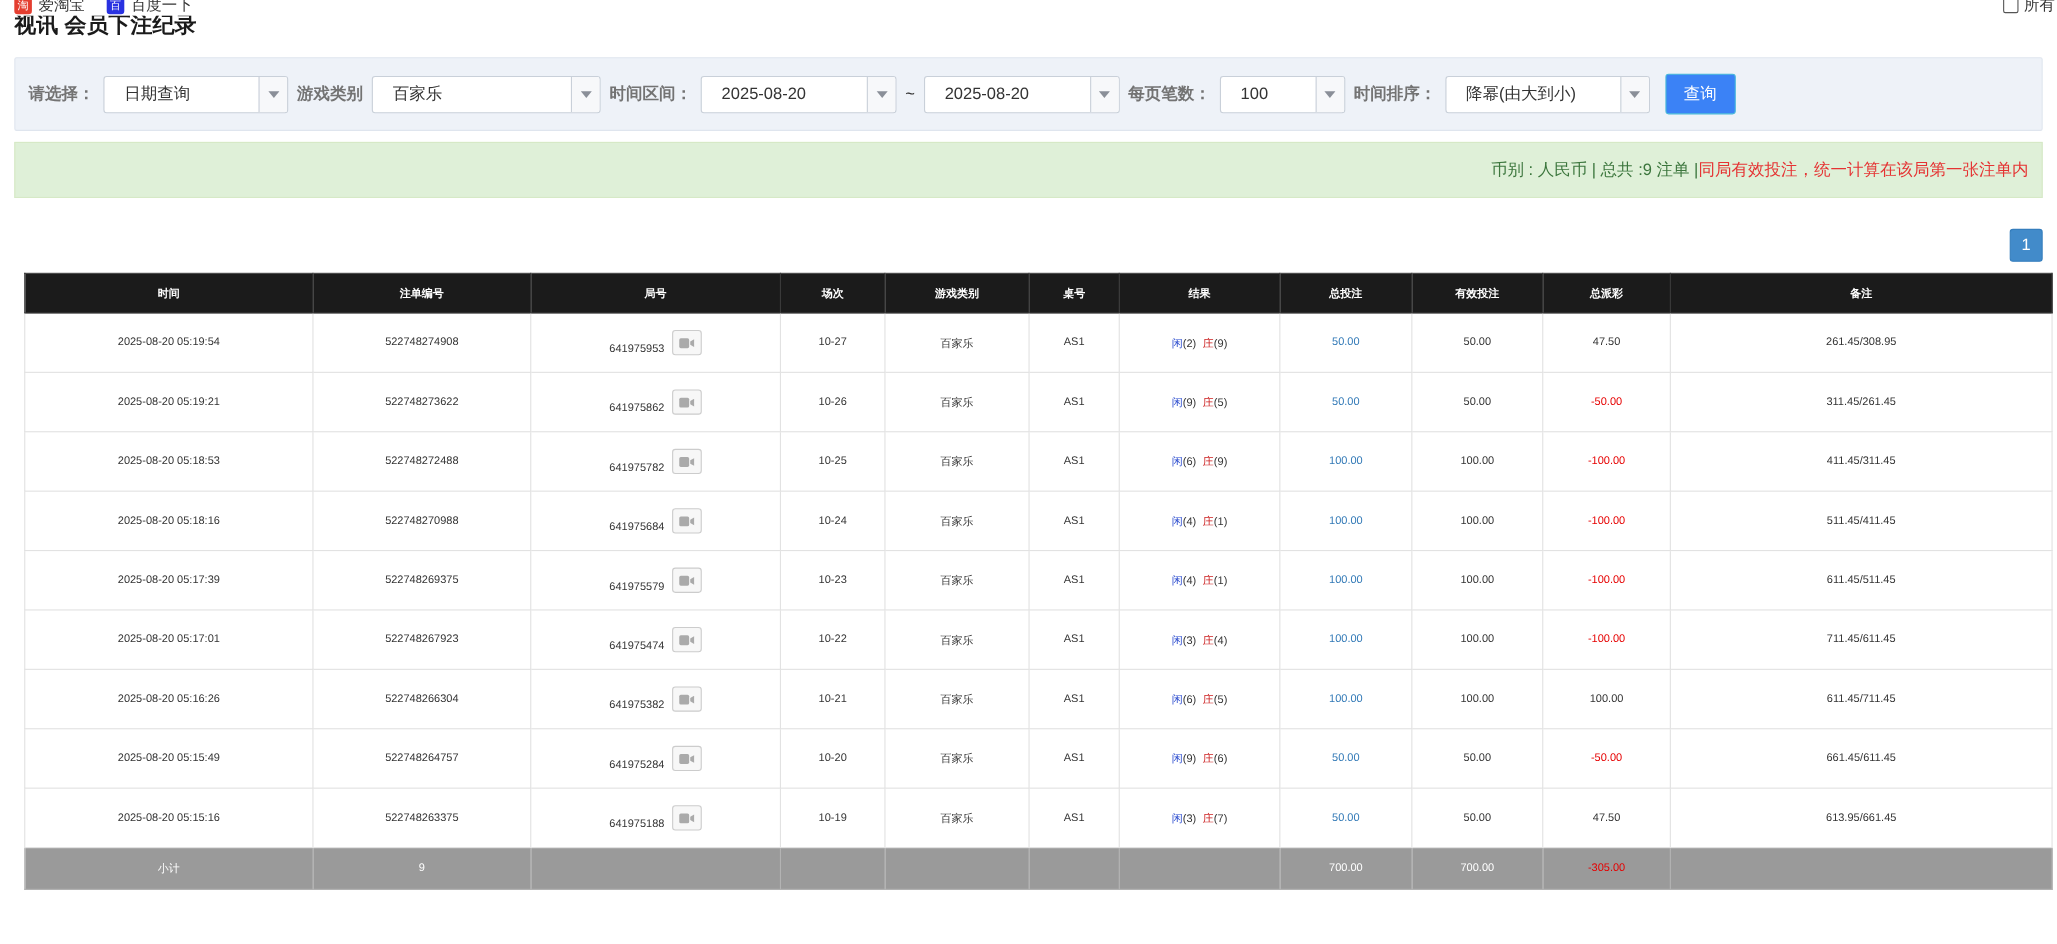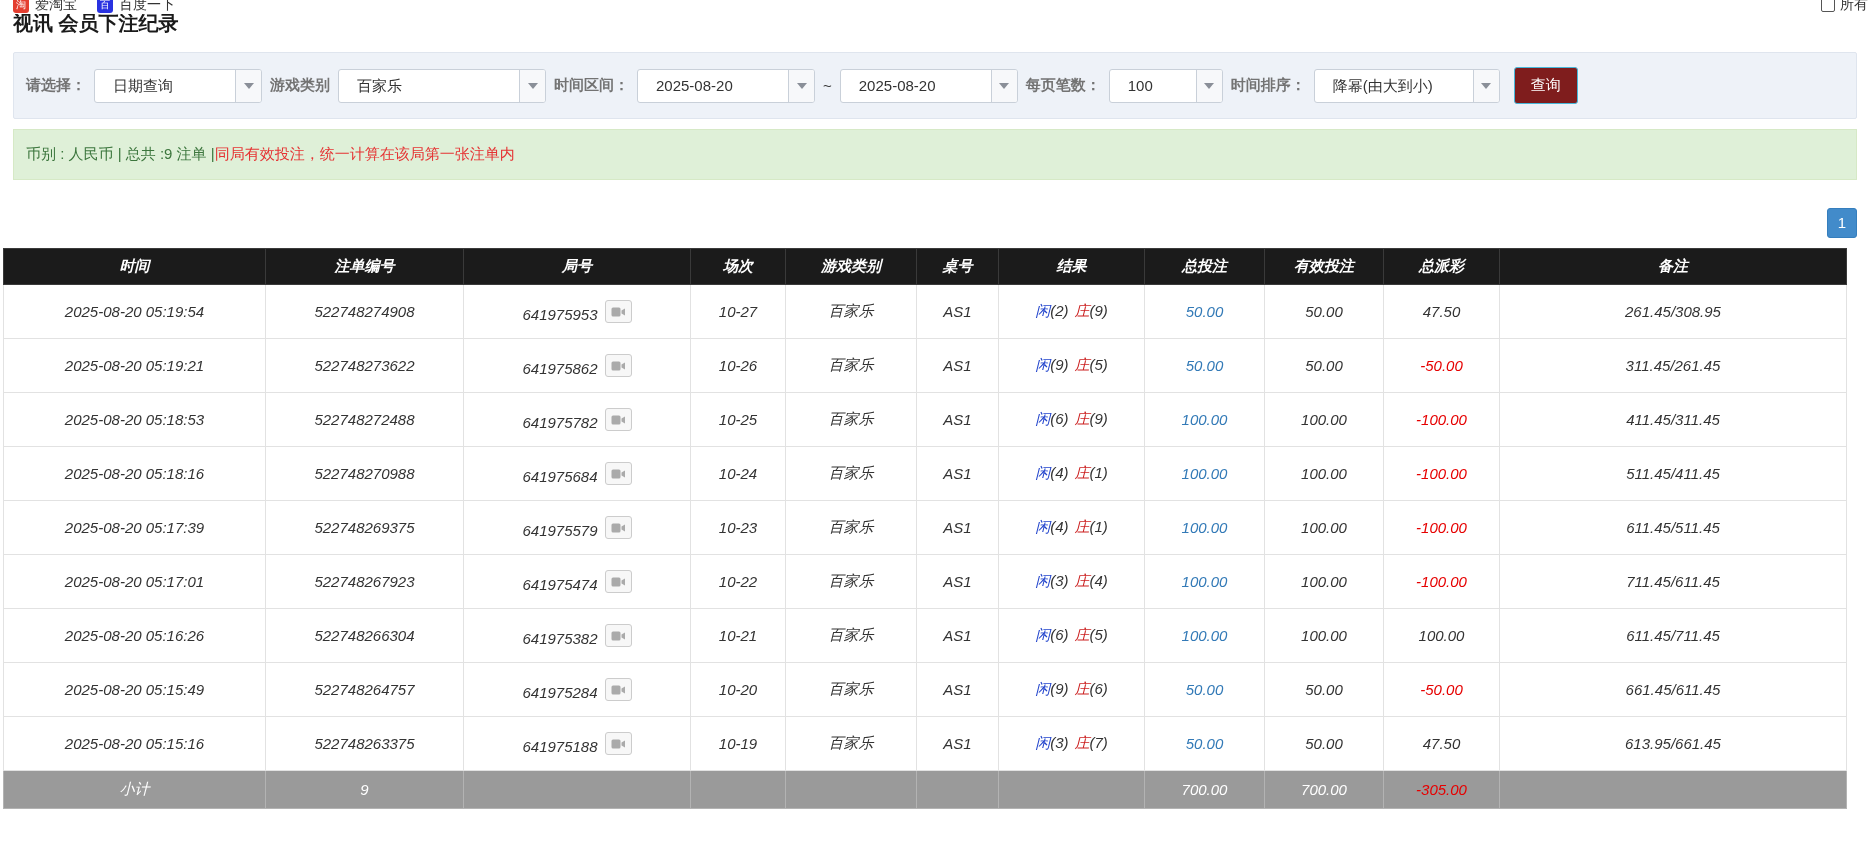--- a/index.html
+++ b/index.html
@@ -29,36 +29,36 @@
     border-radius:3px; overflow:hidden; cursor:pointer; }
   .sel-text { padding:0 18px; line-height:32px; font-size:15px; color:#333; white-space:nowrap; }
   .sel-btn { width:26px; border-left:1px solid #c9d0d9; background:#f7f8fa; display:flex; align-items:center; justify-content:center; }
   .caret { width:0; height:0; border-left:5px solid transparent; border-right:5px solid transparent; border-top:6px solid #8a8f98; }
   .w-select  .sel-text { width:140px; }
   .w-game    .sel-text { width:180px; }
   .w-date    .sel-text { width:150px; }
   .w-size    .sel-text { width:86px; }
   .w-sort    .sel-text { width:158px; }
   .tilde { font-size:15px; color:#333; }
-  .query-btn { background:#7f1d1d; border:1px solid #46b8da; color:#fff; font-size:15px; padding:8px 16px;
+  .query-btn { background:#3b82f6; border:1px solid #46b8da; color:#fff; font-size:15px; padding:8px 16px;
     border-radius:3px; cursor:pointer; margin-left:6px; }
 
   
   .summary-bar { margin:10px 13px 0 13px; background:#dff0d8; border:1px solid #d6e9c6; padding:15px 12px;
-    display:flex; justify-content:flex-start; align-items:center; font-size:15px; }
+    display:flex; justify-content:flex-end; align-items:center; font-size:15px; }
   .summary-left { color:#3c763d; }
   .summary-right { color:#e53333; }
 
   
   .pager { margin:28px 13px 10px 13px; text-align:right; }
   .page-btn { display:inline-block; min-width:30px; height:30px; line-height:28px; text-align:center;
     background:#428bca; border:1px solid #357ebd; color:#fff; font-size:15px; border-radius:3px; cursor:pointer; }
 
   
-  table { margin:0 3px; width:1844px; border-collapse:collapse; table-layout:fixed; font-size:15px;font-style:italic; }
+  table { margin:0 22px; width:1844px; border-collapse:collapse; table-layout:fixed; font-size:10px; }
   thead th { background:#1b1b1b; color:#fff; font-weight:bold; height:36px; text-align:center;
     border:1px solid #3a3a3a; }
   tbody td { height:54px; border:1px solid #e2e2e2; text-align:center; background:#fff; color:#333; }
   tfoot td { height:38px; background:#9a9a9a; color:#fff; text-align:center; border:1px solid #b3b3b3; }
   .blue { color:#337ab7; cursor:pointer; }
   .neg { color:#e60000 !important; }
   .player { color:#2244cc; }
   .banker { color:#cc2222; margin-left:6px; }
   .round-wrap { display:inline-flex; align-items:flex-end; gap:7px; }
   .icon-btn { display:inline-flex; align-items:center; justify-content:center; width:27px; height:23px;

